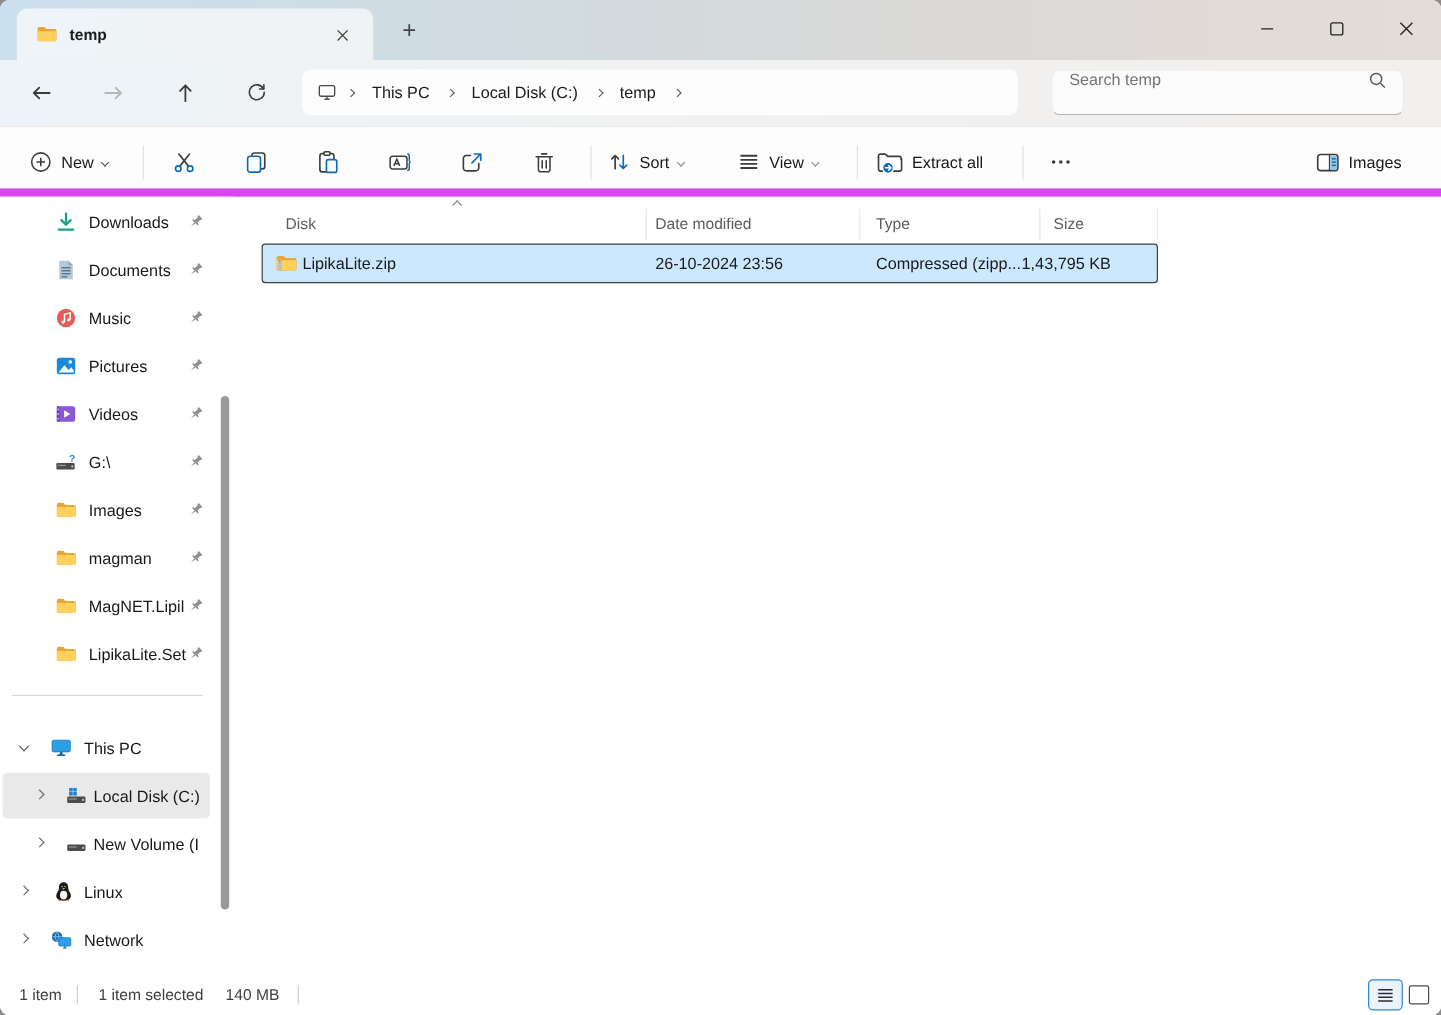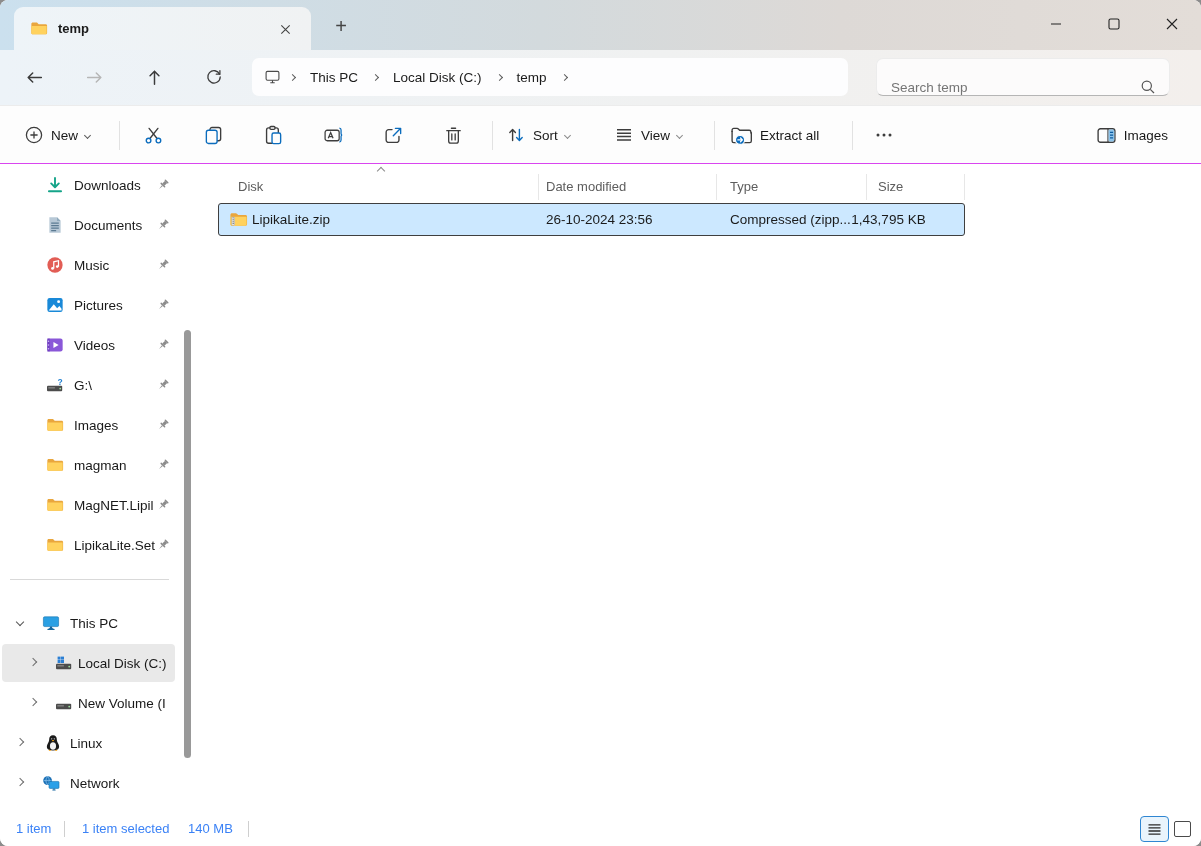--- a/index.html
+++ b/index.html
@@ -21,29 +21,29 @@
   
   .navbar{ position:absolute; left:0; top:50px; width:100%; height:55px;
     background:linear-gradient(90deg,#edf3f8 0%,#f0f1f1 55%,#f3efec 100%); }
   .nav-btn{ position:absolute; top:57px; width:36px; height:36px; border-radius:5px; display:flex; align-items:center; justify-content:center; }
   .navbar .nav-btn{ top:9px; }
   .breadcrumb-bar{ position:absolute; left:252px; top:8px; width:596px; height:38px; background:#fdfdfe; border-radius:7px;
     display:flex; align-items:center; padding:0 12px; }
   .crumb{ font-size:13.5px; color:#1b1b1b; padding:3px 6px; border-radius:4px; }
   .crumb-chev{ margin:0 9px; }
   .search-box{ position:absolute; left:876px; top:8px; width:294px; height:38px; background:#fcfbfb; border:1px solid #ececec;
-    border-bottom:1px solid #b5b5b5; border-radius:7px; display:flex; align-items:flex-end; }
+    border-bottom:1px solid #b5b5b5; border-radius:7px; display:flex; align-items:flex-start; }
   .search-box input{ flex:1; border:none; outline:none; background:transparent; font-family:"Liberation Sans",sans-serif;
     font-size:13.5px; color:#333; padding:0 0 0 14px; }
   .search-box input::placeholder{ color:#757575; }
   .search-glyph{ margin-right:13px; display:flex; }
 
   
   .toolbar{ position:absolute; left:0; top:105px; width:100%; height:59px; background:#fdfdfd;
-    border-top:1px solid #ececec; border-bottom:1px solid #d946ef; }
+    border-top:1px solid #ececec; border-bottom:7px solid #d946ef; }
   .tbtn{ position:absolute; top:11px; height:36px; border-radius:5px; display:flex; align-items:center; }
   .tbtn .lbl{ font-size:13.5px; color:#191919; margin:0 7px; }
   .ibtn{ position:absolute; top:11px; width:40px; height:36px; border-radius:5px; display:flex; align-items:center; justify-content:center; }
   .tsep{ position:absolute; top:15px; width:1px; height:29px; background:#e2e2e2; }
 
   
   .main{ position:absolute; left:0; top:164px; right:0; bottom:34px; background:#fff; }
 
   
   .sidebar{ position:absolute; left:0; top:0; bottom:0; width:195px; background:#fff; }
@@ -67,21 +67,21 @@
   .col-label{ position:absolute; top:7px; font-size:13px; color:#5d5d5d; }
   .col-div{ position:absolute; top:2px; width:1px; height:26px; background:#e7e7e7; }
   .sort-caret{ position:absolute; left:160px; top:-4px; }
   .file-row{ position:absolute; left:23px; top:39px; width:747px; height:33px; background:#cce8ff;
     border:1px solid #3f3f3f; border-radius:3px; }
   .cell{ position:absolute; top:8px; font-size:13.5px; color:#1b1b1b; white-space:nowrap; }
   .row-ic{ position:absolute; left:10px; top:7px; width:19px; height:17px; }
 
   
   .statusbar{ position:absolute; left:0; bottom:0; width:100%; height:34px; background:#fff; }
-  .sb-text{ position:absolute; top:9px; font-size:13px; color:#3b82f6; white-space:nowrap;text-align:right; }
+  .sb-text{ position:absolute; top:9px; font-size:13px; color:#404040; white-space:nowrap;text-align:right; }
   .sb-div{ position:absolute; top:9px; width:1px; height:16px; background:#cfcfcf; }
   .view-list-btn{ position:absolute; right:32px; top:4px; width:29px; height:26px; border:1.5px solid #2f86d2;
     border-radius:4px; background:#e9f4fc; display:flex; align-items:center; justify-content:center; }
   .view-icons-btn{ position:absolute; right:10px; top:9px; width:17px; height:16px; border:1.6px solid #4a4a4a; border-radius:2px; background:transparent; }
 
   
   .chev{ display:inline-block; width:6px; height:6px; border-right:1.4px solid #4f4f4f; border-bottom:1.4px solid #4f4f4f; }
   .chev.r{ transform:rotate(-45deg); }
   .chev.d{ transform:rotate(45deg); }
   .chev.u{ transform:rotate(-135deg); }

